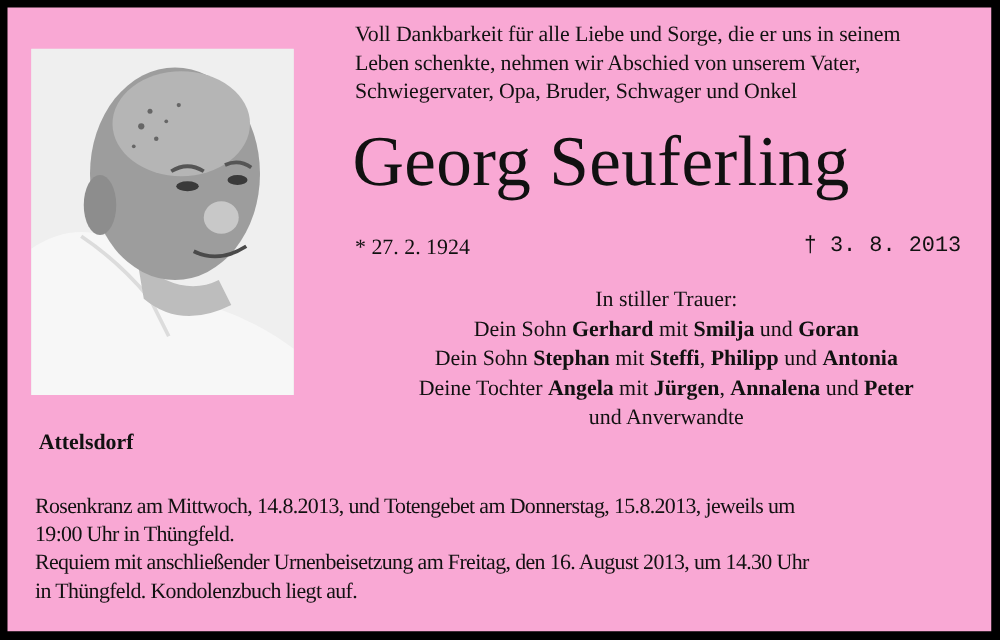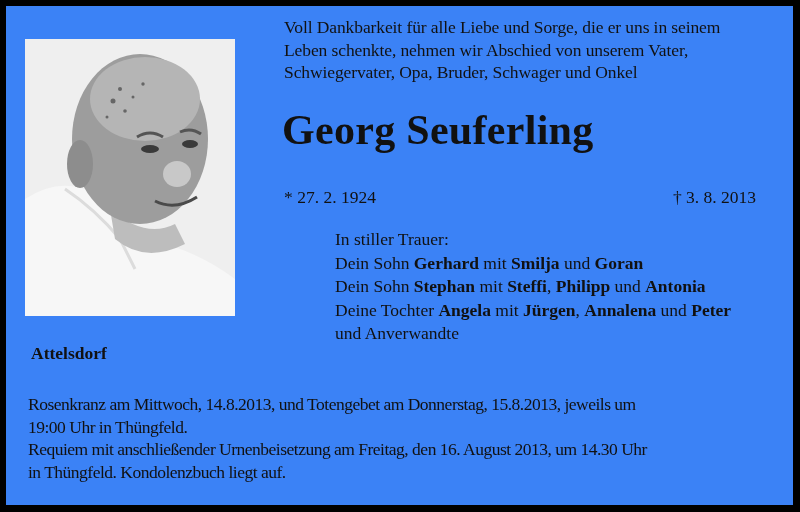--- a/index.html
+++ b/index.html
@@ -2,43 +2,43 @@
 <html><head>
 <meta charset="utf-8">
 <style>
   html, body { margin: 0; padding: 0; }
   body {
     width: 800px; height: 512px; background: #000; position: relative; overflow: hidden;
     font-family: "Liberation Serif", "DejaVu Serif", serif; color: #111;
   }
   .card {
     position: absolute; left: 6px; top: 6px; width: 787px; height: 499px;
-    background: #3b82f6;
+    background: #f9a8d4;
   }
   .photo {
     position: absolute; left: 19px; top: 33px; width: 210px; height: 277px;
     background: #efefef; overflow: hidden;
   }
   .photo svg { display: block; }
   .intro {
     position: absolute; left: 278px; top: 10px; width: 500px;
     font-size: 17.5px; line-height: 22.5px; letter-spacing: -0.1px;
   }
   .intro div { white-space: nowrap; }
   .name {
     position: absolute; left: 276px; top: 92px;
-    font-size: 42px; font-weight: bold; line-height: 64px; letter-spacing: 0.3px; white-space: nowrap;
+    font-size: 57px; font-weight: normal; line-height: 64px; letter-spacing: 0.3px; white-space: nowrap;
   }
   .dates { position: absolute; left: 278px; top: 180px; width: 488px; font-size: 17.5px; line-height: 22px; }
   .dates .born { position: absolute; left: 0; top: 0; }
-  .dates .died { position: absolute; right: 16px; top: 0; }
+  .dates .died { position: absolute; right: 3px; top: 0; font-family: Liberation Mono, monospace; }
   .mourners {
     position: absolute; left: 329px; top: 222px; font-size: 17.5px; line-height: 23.5px;
   }
-  .mourners .line { white-space: nowrap; }
+  .mourners .line { white-space: nowrap; text-align: center; }
   .mourners b { font-weight: bold; }
   .place {
     position: absolute; left: 25px; top: 337px; font-size: 17.5px; font-weight: bold; text-align: center;
   }
   .footer {
     position: absolute; left: 22px; top: 375px; font-size: 17.5px; line-height: 22.7px;
     letter-spacing: -0.5px;
     margin-top: 12px;
   }
   .footer div { white-space: nowrap; }

